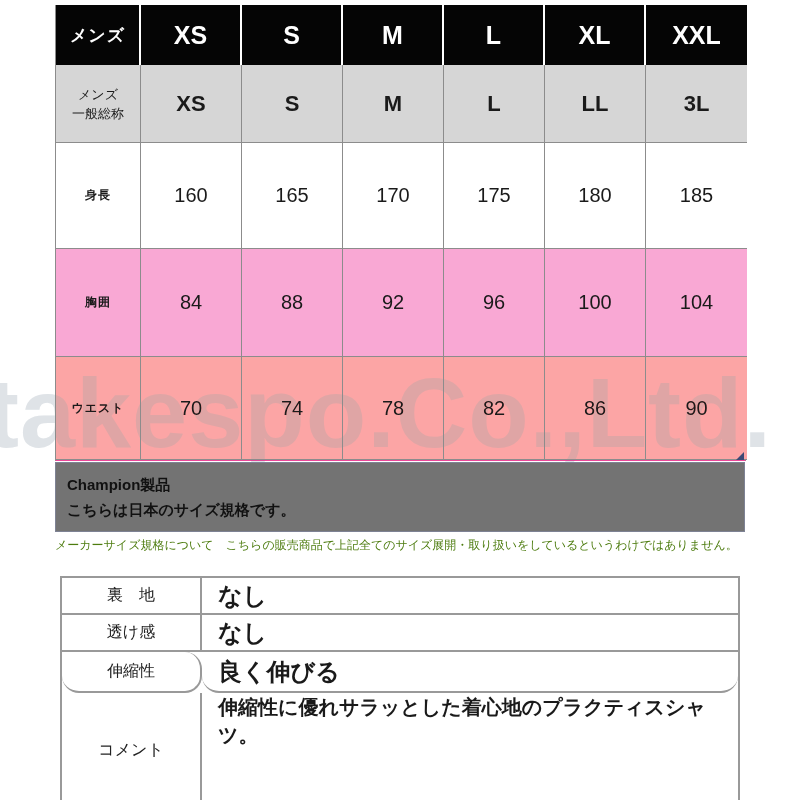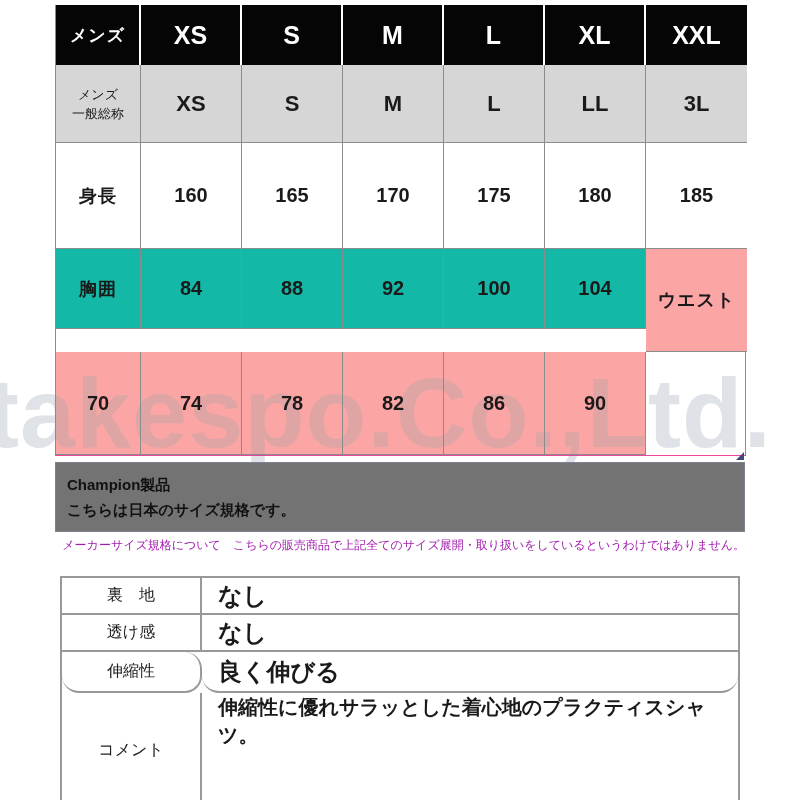--- a/index.html
+++ b/index.html
@@ -15,35 +15,35 @@
     border-right:1px solid #8c8c8c; border-bottom:1px solid #8c8c8c; text-align:center; }
   .sc-cell:nth-child(7n) { border-right:none; }
   .hdr { background:#050505; color:#ffffff; font-weight:bold; height:60px;
     border-right:2px solid #ffffff; border-bottom:none; }
   .hdr.lbl { font-size:17px; letter-spacing:1px; }
   .hdr.sz { font-size:25px; }
   .r2 { height:78px; background:#d6d6d6; }
   .r2.lbl { font-size:13px; font-weight:normal; line-height:19px; }
   .r2.sz { font-size:22px; font-weight:bold; }
   .r3 { height:106px; background:#ffffff; }
-  .r4 { height:80px; background:#14b8a6; }
+  .r4 { height:108px; background:#f9a8d4; }
   .r5 { height:103px; background:#fca5a5; }
-  .body-lbl { font-size:18px; font-weight:bold; letter-spacing:1px; }
-  .num { font-size:20px; font-weight:bold; }
+  .body-lbl { font-size:12px; font-weight:bold; letter-spacing:1px; }
+  .num { font-size:20px; font-weight:normal; }
 
   
   .note-box { position:absolute; left:55px; top:462px; width:690px; height:70px;
     border:1px solid #7e8294; background:#737373; padding:9px 0 0 11px; }
   .note-box div { font-size:15px; font-weight:bold; line-height:25px; color:#111; }
   .corner-marker { position:absolute; left:736px; top:452px; width:0; height:0;
     border-left:8px solid transparent; border-bottom:8px solid #3d4a75; }
 
   
   .disclaimer { position:absolute; left:55px; top:537px; width:690px;
-    font-size:12px; color:#a21caf; text-align:right; white-space:nowrap; }
+    font-size:12px; color:#4d7c0f; text-align:left; white-space:nowrap; }
 
   
   .detail-table { position:absolute; left:60px; top:576px; width:680px;
     display:grid; grid-template-columns:140px 1fr; border:2px solid #999999; background:#fff; }
   .dt-cell { border-bottom:2px solid #999999; display:flex; align-items:center; }
   .dt-lbl { justify-content:center; border-right:2px solid #999999; font-size:16px; color:#222; }
   .dt-val { padding-left:16px; font-size:24px; font-weight:bold; }
   .dt-h1 { height:37px; } .dt-h2 { height:37px; } .dt-h3 { height:41px;border-radius:17px; } .dt-h4 { height:115px; border-bottom:none; }
   .dt-val.comment { font-size:20px; font-weight:bold; align-items:flex-start; line-height:28px; }
 
@@ -83,20 +83,21 @@
     <div class="sc-cell r3 num">165</div>
     <div class="sc-cell r3 num">170</div>
     <div class="sc-cell r3 num">175</div>
     <div class="sc-cell r3 num">180</div>
     <div class="sc-cell r3 num">185</div>
 
     <div class="sc-cell r4 body-lbl">胸囲</div>
     <div class="sc-cell r4 num">84</div>
     <div class="sc-cell r4 num">88</div>
     <div class="sc-cell r4 num">92</div>
+    <div class="sc-cell r4 num">96</div>
     <div class="sc-cell r4 num">100</div>
     <div class="sc-cell r4 num">104</div>
 
     <div class="sc-cell r5 body-lbl">ウエスト</div>
     <div class="sc-cell r5 num">70</div>
     <div class="sc-cell r5 num">74</div>
     <div class="sc-cell r5 num">78</div>
     <div class="sc-cell r5 num">82</div>
     <div class="sc-cell r5 num">86</div>
     <div class="sc-cell r5 num">90</div>

